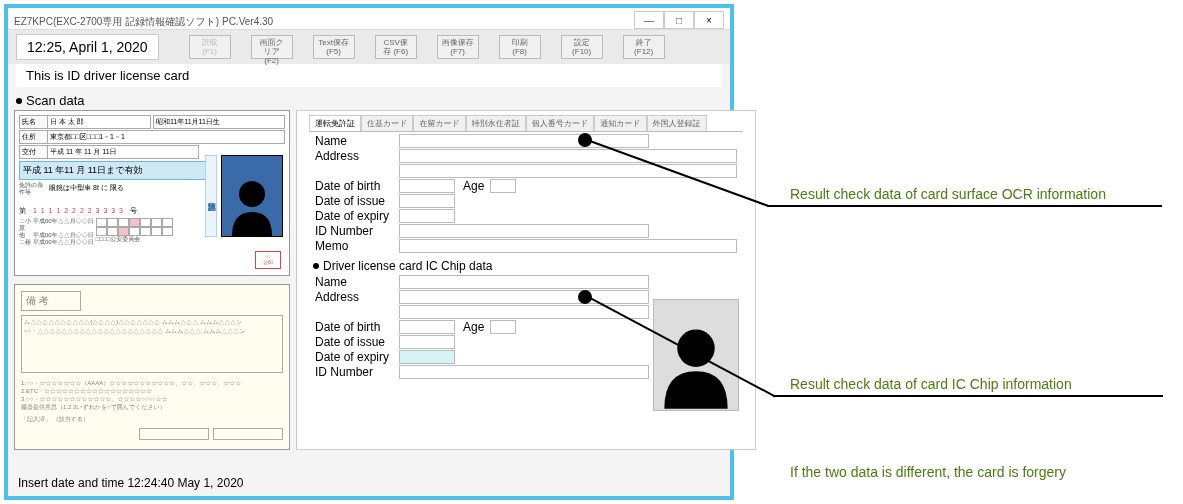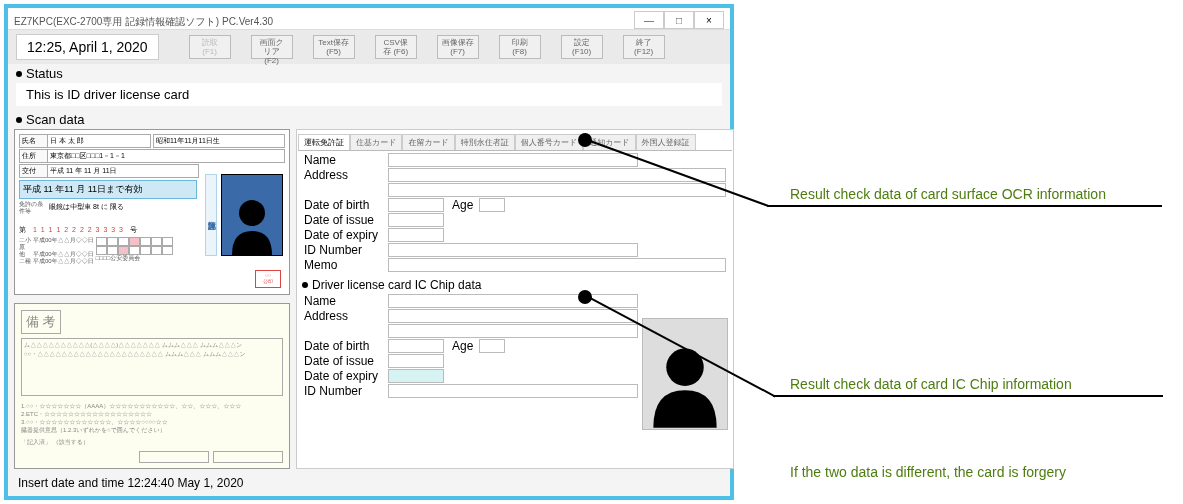--- a/index.html
+++ b/index.html
@@ -32,26 +32,26 @@
 .silhouette svg { width: 100%; height: 100%; }
 .vert-label { position: absolute; right: 72px; top: 44px; width: 12px; font-size: 8px; color: #3a6aa8; writing-mode: vertical-rl; text-align: center; height: 82px; background: #eaf4fa; border: 0.5px solid #b0d4e8; }
 .grid-section { margin-top: 2px; }
 .grid-row { display: flex; font-size: 6px; }
 .grid-cell { border: 0.5px solid #aaa; width: 11px; height: 9px; background: #fff; }
 .grid-cell.pink { background: #f7bfc8; }
 .num-box { font-size: 7px; letter-spacing: 1px; margin: 1px 0; }
 .small-text { font-size: 6px; color: #555; line-height: 7px; }
 .stamp { position: absolute; right: 8px; bottom: 6px; width: 26px; height: 18px; border: 1px solid #d44; color: #d44; font-size: 5px; text-align: center; padding: 1px; line-height: 6px; }
 .card-back { width: 276px; height: 166px; border: 1px solid #999; background: #fdfdf0; margin-top: 8px; padding: 6px; position: relative; font-size: 6px; color: #888; }
-.back-title { border: 0.5px solid #aaa; padding: 2px 4px; width: 40px; font-size: 13px; margin-bottom: 4px; }
+.back-title { border: 0.5px solid #aaa; padding: 2px 4px; width: 60px; font-size: 10px; margin-bottom: 4px; }
 .back-lines { border: 0.5px solid #aaa; height: 58px; padding: 2px; }
 .back-text { margin-top: 6px; line-height: 8px; }
 .back-boxes { display: flex; gap: 4px; margin-top: 4px; justify-content: flex-end; }
 .back-box { border: 0.5px solid #aaa; width: 70px; height: 12px; }
-.right-col { flex: 1; background: #fff; border: 1px solid #ccc; padding: 4px 1px; }
+.right-col { flex: 1; background: #fff; border: 1px solid #ccc; padding: 4px 12px; }
 .tabs { display: flex; font-size: 8px; gap: 0; border-bottom: 1px solid #bbb; margin-bottom: 2px; }
 .tab { padding: 2px 5px; border: 1px solid #ccc; border-bottom: none; background: #f0f0f0; color: #666; }
 .tab.active { background: #fff; color: #000; }
 .data-section { margin-bottom: 6px; position: relative; }
 .ds-header { display: flex; align-items: center; gap: 4px; font-size: 12px; margin: 2px 0; }
 .ds-header::before { content: ""; width: 6px; height: 6px; background: #000; border-radius: 50%; display: inline-block; margin-left: 4px; }
 .field-row { display: flex; align-items: center; margin: 1px 6px; gap: 4px; }
 .field-label { width: 80px; font-size: 12px; }
 .field-input { border: 1px solid #bbb; height: 14px; background: #fff; }
 .field-input.w260 { width: 250px; }
@@ -85,23 +85,20 @@
     <div class="tbar-btn disabled">読取 (F1)</div>
     <div class="tbar-btn">画面クリア (F2)</div>
     <div class="tbar-btn">Text保存 (F5)</div>
     <div class="tbar-btn">CSV保存 (F6)</div>
     <div class="tbar-btn">画像保存 (F7)</div>
     <div class="tbar-btn">印刷 (F8)</div>
     <div class="tbar-btn">設定 (F10)</div>
     <div class="tbar-btn">終了 (F12)</div>
   </div>
 
-  <div class="section-label">
-      <span>Status</span>
-    </div>
   <div class="status-text">This is ID driver license card</div>
   <div class="section-label">
       <span>Scan data</span>
     </div>
 
   <div class="main-area">
     <div class="left-col">
 
       <div class="card-img card-front">
         <div class="card-header">
@@ -114,21 +111,21 @@
             </div>
         </div>
         <div class="card-row">
             <div class="card-cell-label">住所</div>
             <div class="card-cell-val">東京都□□区□□□1－1－1</div>
           </div>
         <div class="card-row" style="width:180px;">
             <div class="card-cell-label">交付</div>
             <div class="card-cell-val">平成 11 年 11 月 11日</div>
           </div>
-        <div class="blue-bar" style="width:178px;">平成 11 年11 月 11日まで有効</div>
+        <div class="blue-bar" style="width:198px;">平成 11 年11 月 11日まで有効</div>
         <div class="card-row" style="width:180px;border:none;">
             <div class="small-text" style="width:28px;">免許の条件等</div>
             <div class="card-cell-val" style="font-size:7px;">眼鏡は中型車 8t に 限る</div>
           </div>
         <div class="vert-label">運転免許証</div>
         <div class="card-photo-area">
           <div class="silhouette">
             <svg viewBox="0 0 50 62">
                 <circle cx="25" cy="20" r="13" fill="#000"></circle>
                 <path d="M5 62 Q5 38 25 38 Q45 38 45 62 Z" fill="#000"></path>

